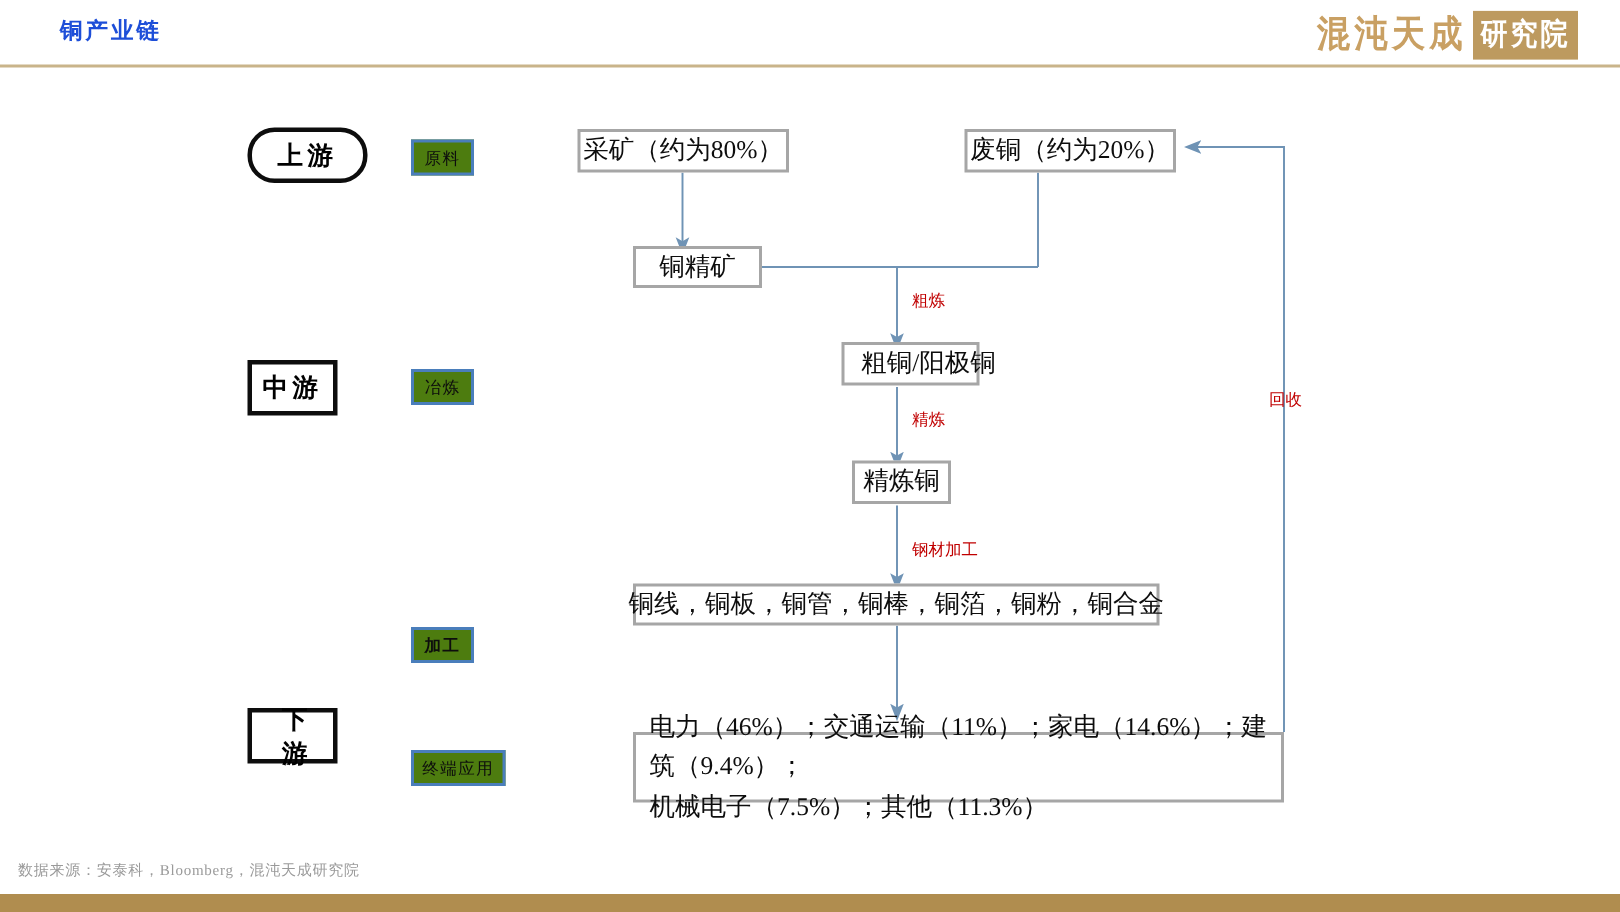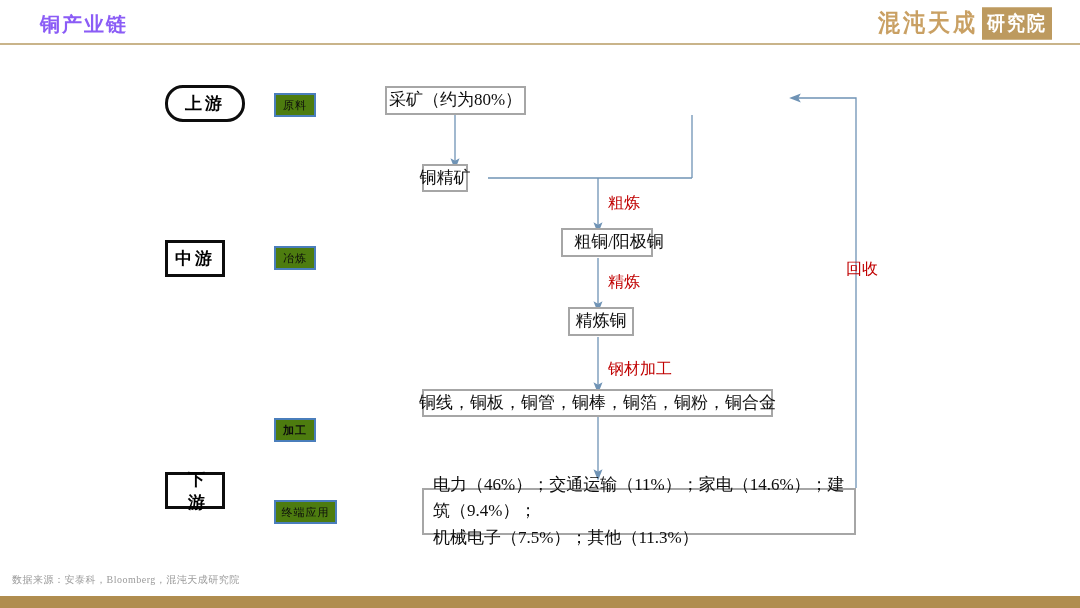--- a/index.html
+++ b/index.html
@@ -16,23 +16,23 @@
   
   #header {
     position: absolute;
     left: 0; top: 0;
     width: 1080px; height: 44px;
     background: #ffffff;
   }
   #page-title {
     position: absolute;
     left: 40px; top: 11px;
-    font-size: 20px;
-    font-weight: bold;
-    color: #8b5cf6;
+    font-size: 15px;
+    font-weight: bold;
+    color: #1d4ed8;
     letter-spacing: 2px;
     font-family: "Liberation Serif", "DejaVu Serif", serif;
   }
   #header-rule {
     position: absolute;
     left: 0; top: 43px;
     width: 1080px; height: 2px;
     background: #b79b63;
     opacity: 0.75;
   }
@@ -117,21 +117,21 @@
     border: 2px solid #4a7ebb;
     font-size: 11px;
     color: #0d0d0d;
     letter-spacing: 1px;
     font-family: "Liberation Serif", "DejaVu Serif", serif;
   }
 
   .edge-label {
     position: absolute;
     color: #c00000;
-    font-size: 16px;
+    font-size: 11px;
     white-space: nowrap;
     font-family: "Liberation Sans", "DejaVu Sans", sans-serif;
   }
 
   .multiline { line-height: 1.55; white-space: normal; text-align: left; justify-content: flex-start; }
 
   
   #footer-note {
     position: absolute;
     left: 12px; top: 573px;
@@ -193,22 +193,23 @@
   <div class="stage-box" style="left:165px; top:196px; width:60px; height:37px;">中游</div>
   <div class="stage-box" style="left:165px; top:428px; width:60px; height:37px;padding-left:20px;">下游</div>
 
   <div class="tag-box" style="left:274px; top:49px; width:42px; height:24px;">原料</div>
   <div class="tag-box" style="left:274px; top:202px; width:42px; height:24px;">冶炼</div>
   <div class="tag-box" style="left:274px; top:374px; width:42px; height:24px;font-weight:bold;">加工</div>
   <div class="tag-box" style="left:274px; top:456px; width:63px; height:24px;">终端应用</div>
 
   <div class="node grey-thick" style="left:385px; top:42px; width:141px; height:29px;">采矿（约为80%）</div>
 
-
-  <div class="node grey-thick" style="left:422px; top:120px; width:46px; height:28px;">铜精矿</div>
+  <div class="node grey-thick" style="left:643px; top:42px; width:141px; height:29px;">废铜（约为20%）</div>
+
+  <div class="node grey-thick" style="left:422px; top:120px; width:86px; height:28px;">铜精矿</div>
 
   <div class="node grey-thick" style="left:561px; top:184px; width:92px; height:29px;padding-left:24px;">粗铜/阳极铜</div>
 
   <div class="node grey-thick" style="left:568px; top:263px; width:66px; height:29px;">精炼铜</div>
 
   <div class="node grey-thick" style="left:422px; top:345px; width:351px; height:28px;">铜线，铜板，铜管，铜棒，铜箔，铜粉，铜合金</div>
 
   <div class="node grey-thick multiline" style="left:422px; top:432px; width:434px; height:47px; padding:5px 9px;margin-top:12px;">
     <div>
       <div>电力（46%）；交通运输（11%）；家电（14.6%）；建筑（9.4%）；</div>

